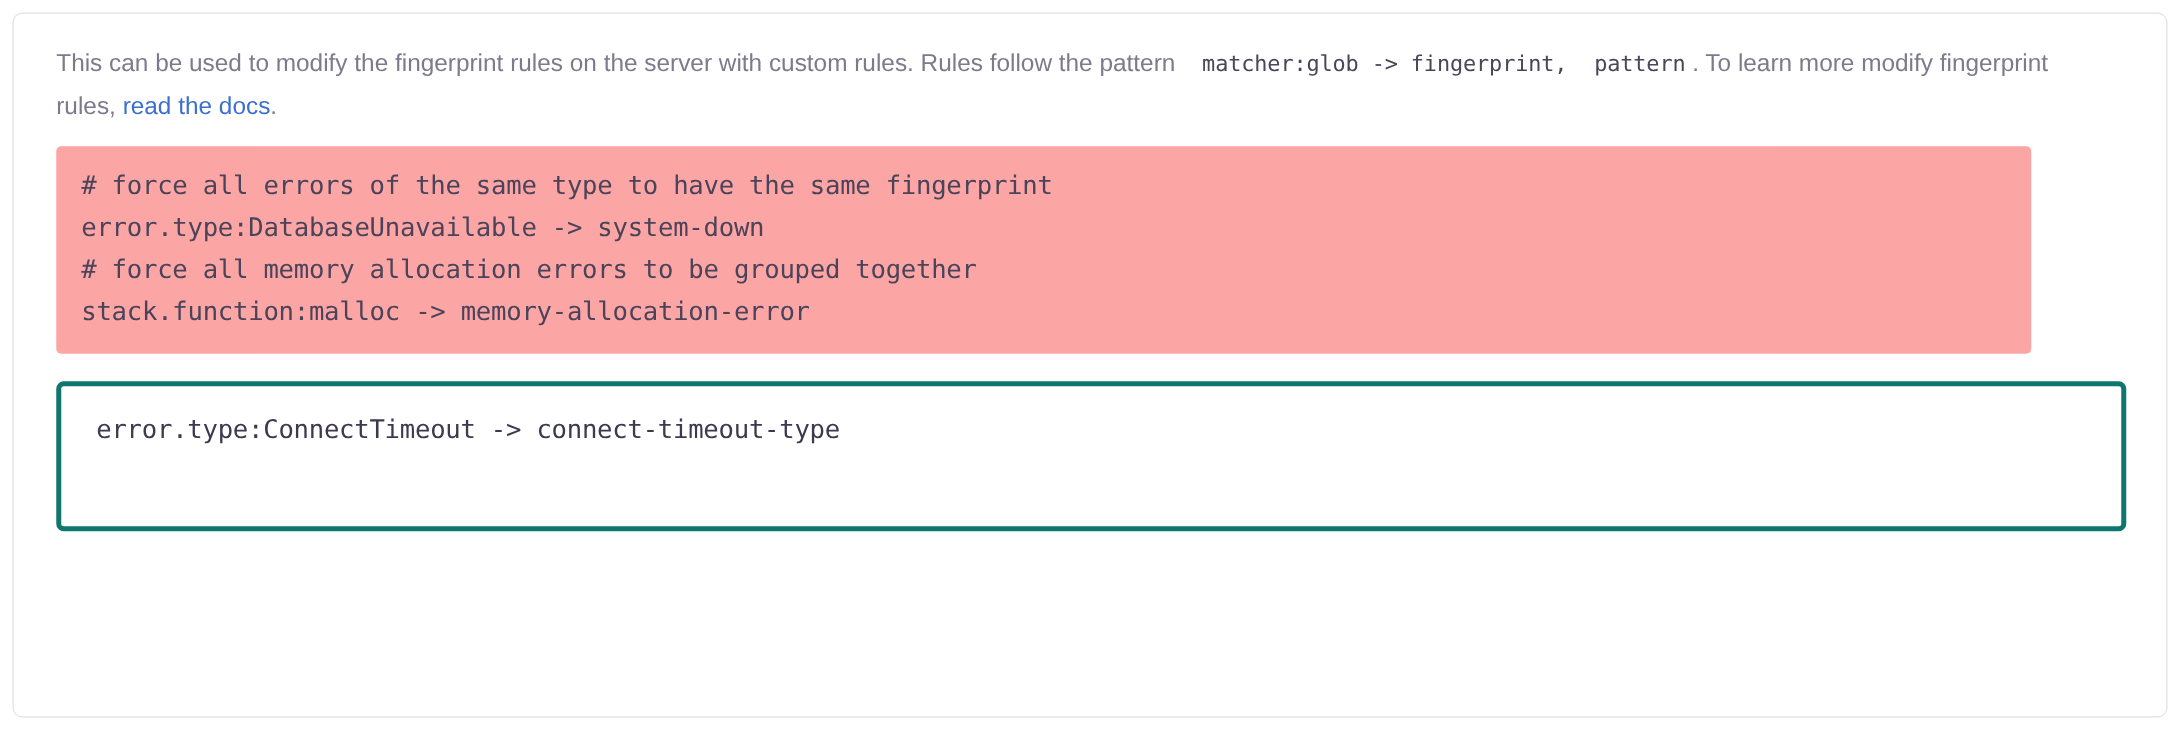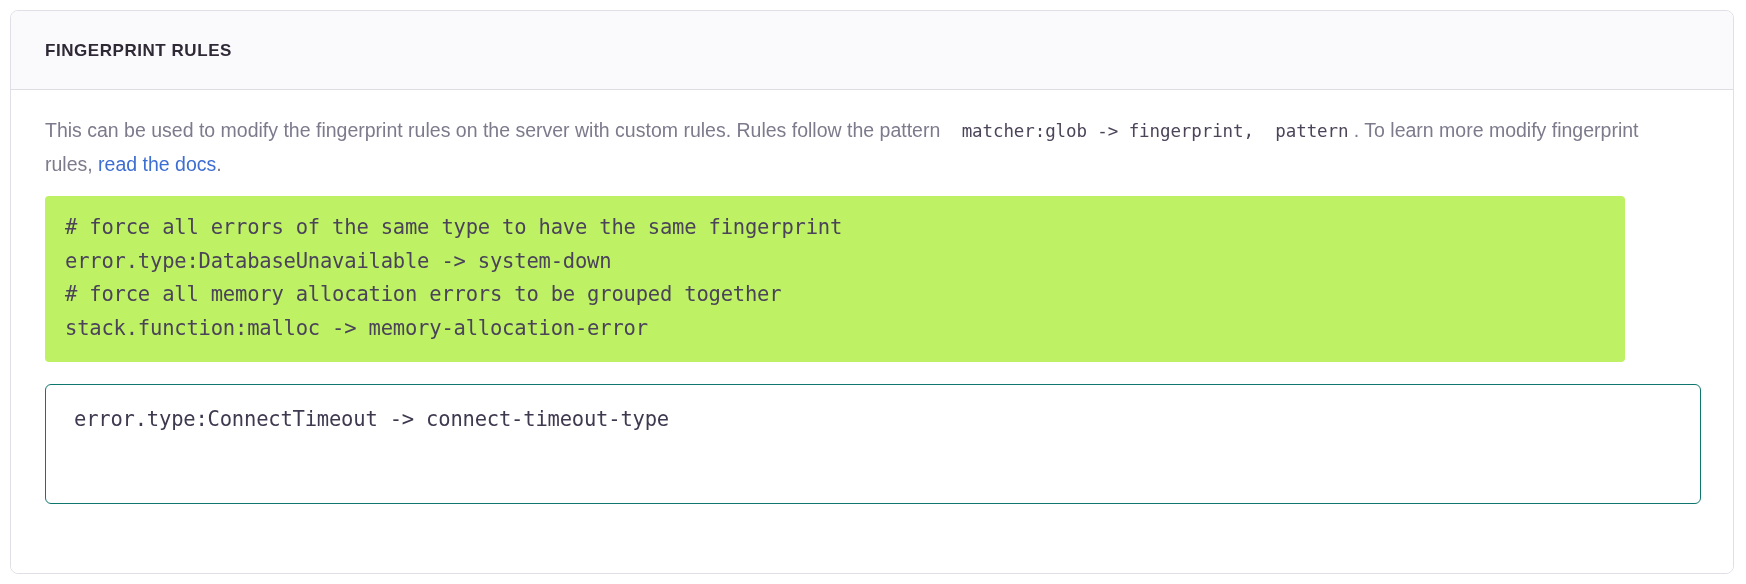--- a/index.html
+++ b/index.html
@@ -76,42 +76,42 @@
     letter-spacing: -0.1px;
     padding-left: 16px;
   }
   .description .doc-link {
     color: #3d6ed1;
     text-decoration: none;
   }
 
   
   .code-block {
-    background: #bef264;
+    background: #fca5a5;
     border-radius: 4px;
     padding: 15px 20px 17px 20px;
     margin: 0 0 22px 0;
     width: 1580px;
   }
   .code-block pre {
     margin: 0;
     font-family: "DejaVu Sans Mono", "Liberation Mono", monospace;
     font-size: 20.5px;
     line-height: 33.5px;
     color: #4a4359;
     white-space: pre;
     letter-spacing: -0.2px;
   }
 
   
   .rules-editor {
     width: 1656px;
     height: 120px;
     background: #ffffff;
-    border: 1px solid #0f766e;
+    border: 4px solid #0f766e;
     border-radius: 6px;
     padding: 18px 22px 18px 28px;
     font-family: "DejaVu Sans Mono", "Liberation Mono", monospace;
     font-size: 20.5px;
     line-height: 33px;
     color: #3f3950;
     letter-spacing: -0.2px;
     resize: none;
     outline: none;
     overflow: hidden;
@@ -119,23 +119,20 @@
   }
   .rules-editor::placeholder { color: #a9a6b5; }
 </style>
 </head>
 <body>
 
 <div class="page">
 
   <section class="panel">
 
-    <header class="panel-header">
-      <h2 class="panel-title">Fingerprint Rules</h2>
-    </header>
 
     <div class="panel-body">
 
       <p class="description"><span>This can be used to modify the fingerprint rules on the server with custom rules. Rules follow the pattern </span><span class="code-inline">matcher:glob -&gt; fingerprint,</span> <span class="code-inline">pattern</span><span> . To learn more modify fingerprint rules, </span><a href="#" class="doc-link">read the docs</a><span>.</span></p>
 
       <div class="code-block">
         <pre># force all errors of the same type to have the same fingerprint
 error.type:DatabaseUnavailable -&gt; system-down
 # force all memory allocation errors to be grouped together
 stack.function:malloc -&gt; memory-allocation-error</pre>

